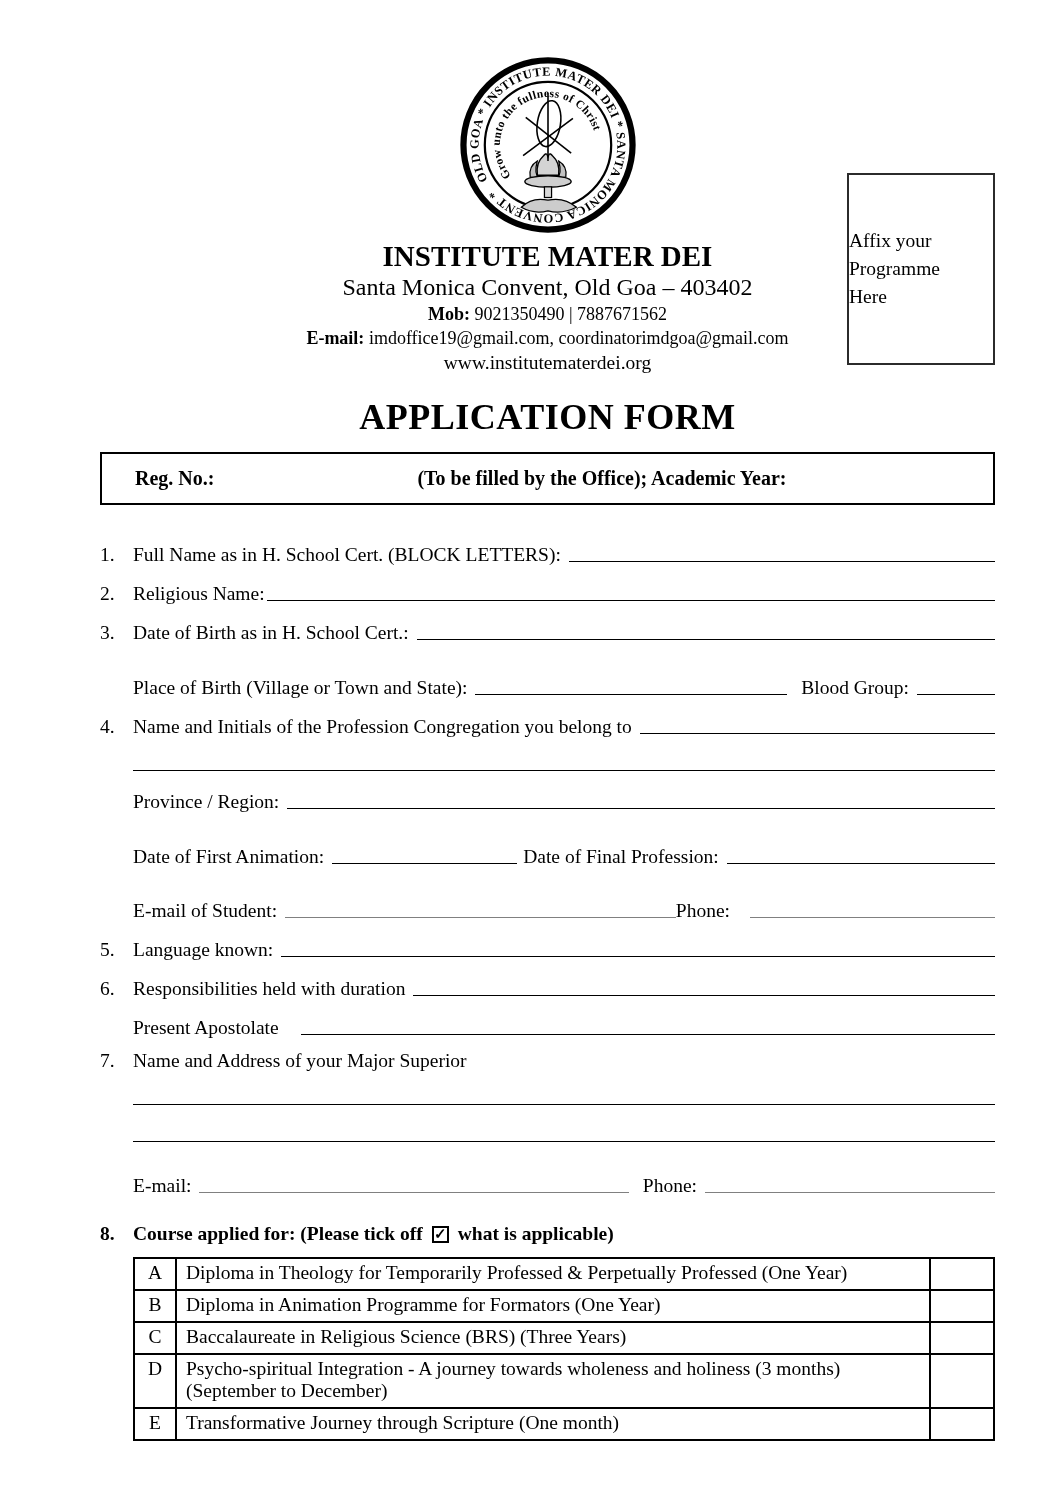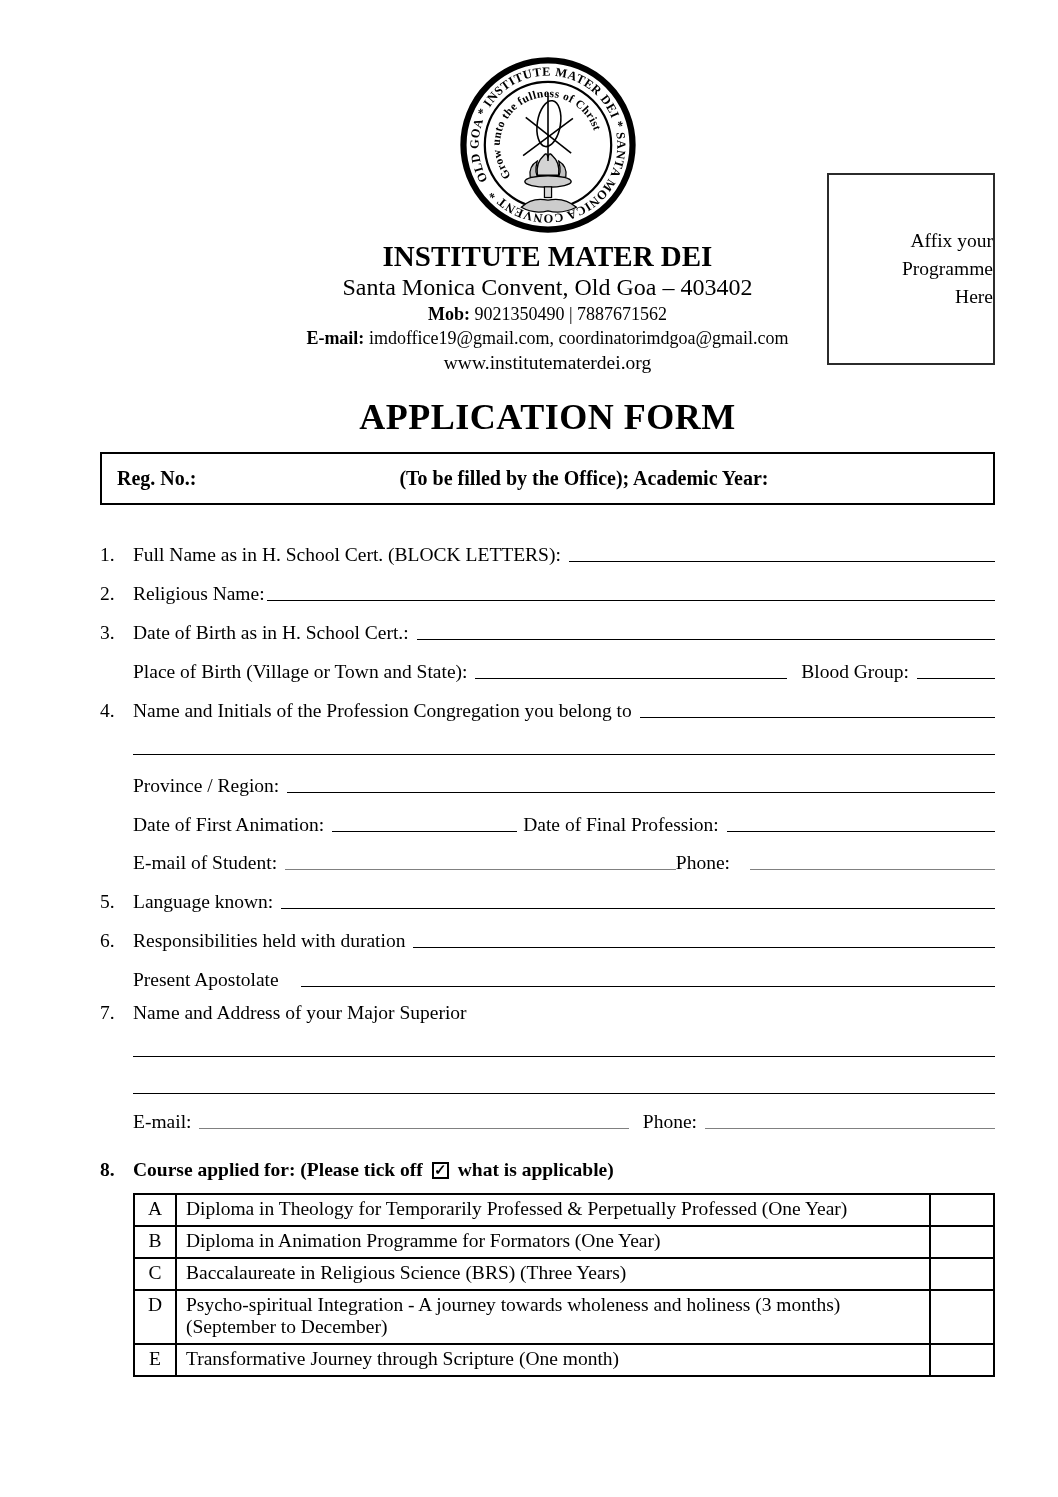--- a/index.html
+++ b/index.html
@@ -16,37 +16,37 @@
   }
   
   .logo-wrap { text-align: center; line-height: 0; }
   .inst-name { text-align: center; font-size: 29px; font-weight: bold; margin-top: 6px; }
   .addr      { text-align: center; font-size: 24px; margin-top: 1px; }
   .contact   { text-align: center; font-size: 18px; margin-top: 3px; }
   .contact b { font-weight: bold; }
   .website   { text-align: center; font-size: 19.5px; margin-top: 3px; font-family: Liberation Serif, serif; }
   .photo-box {
     position: absolute; top: 173px; right: 63px;
-    width: 168px; height: 192px;
+    width: 148px; height: 192px;
     border: 2px solid #2b2b2b;
-    display: flex; flex-direction: column; justify-content: center; align-items: flex-end;
+    display: flex; flex-direction: column; justify-content: center; align-items: flex-start;
     font-size: 19.5px; line-height: 1.45; text-align: center;
   }
   .main-title { text-align: center; font-size: 36px; font-weight: bold; margin-top: 22px; letter-spacing: 0.5px; }
   .reg-box {
     border: 2px solid #000; height: 53px; margin-top: 14px;
     display: flex; align-items: center;
-    font-size: 20px; font-weight: bold; padding-left: 15px;
+    font-size: 20px; font-weight: bold; padding-left: 33px;
   }
   .reg-office { margin-left: 203px; }
   
   .frow { display: flex; align-items: flex-end; font-size: 19.5px; line-height: 23px; margin-top: 16px; }
   .num  { flex: 0 0 33px; }
   .lbl  { white-space: nowrap; }
-  .lbl2 { white-space: nowrap; margin-left: 14px; }
+  .lbl2 { white-space: nowrap; margin-left: 14px; margin-top: 16px; }
   .line {
     flex: 1 1 auto; height: 2px; border-bottom: 1.6px solid #000;
     margin-left: 8px; margin-bottom: 4px; min-width: 40px;
   }
   .line.gray { border-bottom-color: #808080; }
   .line.tight { margin-left: 2px; }
   .w185 { flex: 0 0 185px; }
   .w245 { flex: 0 0 245px; }
   .w290 { flex: 0 0 290px; }
   .w78  { flex: 0 0 78px; }

